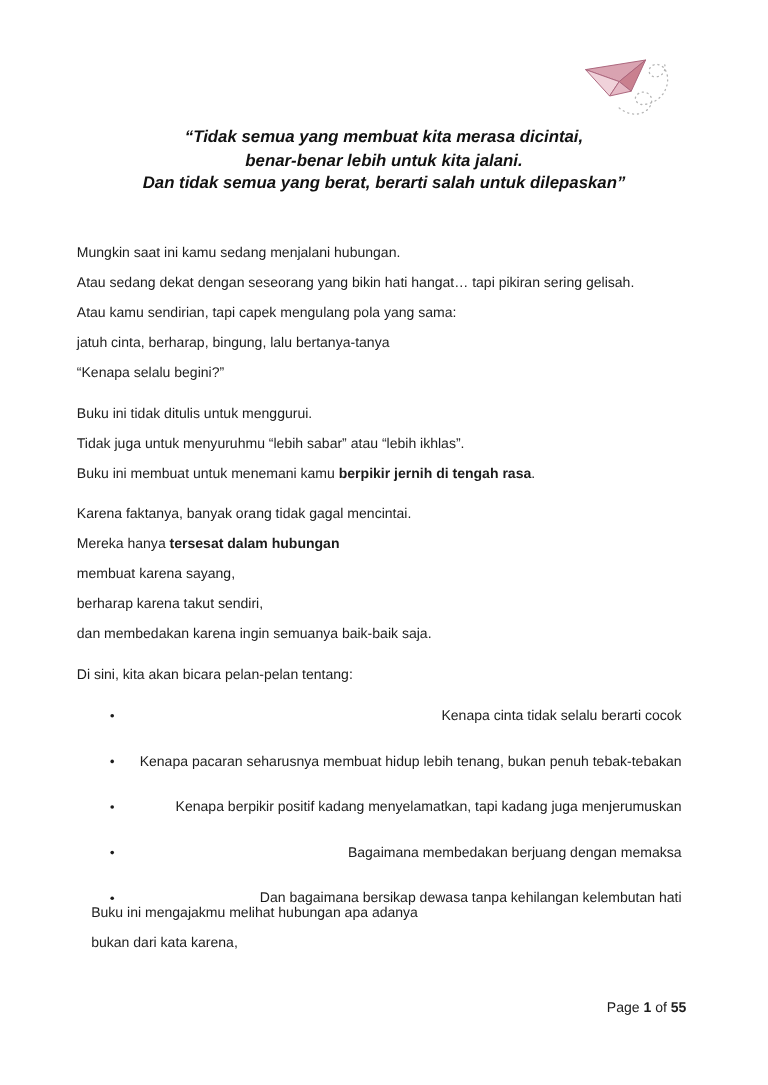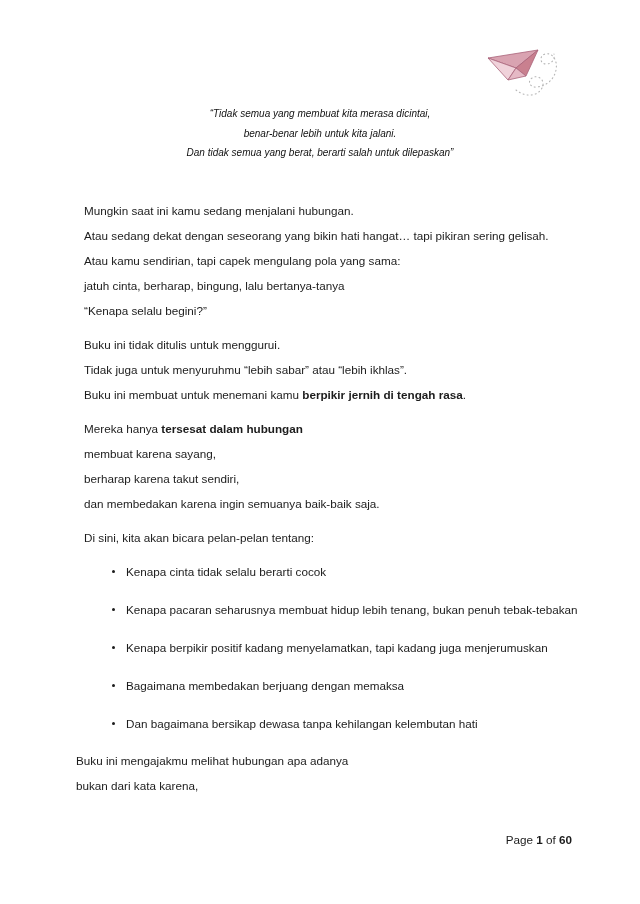--- a/index.html
+++ b/index.html
@@ -33,31 +33,31 @@
   }
 
   
   .epigraph {
     position: absolute;
     left: 76px;
     top: 104px;
     width: 488px;
     text-align: center;
     font-style: italic;
-    font-weight: normal;
-    font-size: 10px;
+    font-weight: bold;
+    font-size: 14px;
     line-height: 19.6px;
     color: #111111;
   }
   .epigraph div { white-space: nowrap; }
 
   
   .body-block {
     position: absolute;
-    left: 84px;
+    left: 64px;
     top: 198px;
     width: 470px;
   }
   .para {
     margin: 0 0 9px 0;
   }
   .line {
     font-size: 11.7px;
     line-height: 25px;
     color: #1c1c1c;
@@ -74,20 +74,21 @@
     list-style: none;
   }
   .bullet-item {
     position: relative;
     padding-left: 42px;
     font-size: 11.7px;
     line-height: 25px;
     margin-bottom: 13px;
     color: #1c1c1c;
     width: 462px;
+    text-align: right;
   }
   .bullet-item:before {
     content: "";
     position: absolute;
     left: 28px;
     top: 11px;
     width: 3.2px;
     height: 3.2px;
     border-radius: 50%;
     background: #1c1c1c;
@@ -150,20 +151,21 @@
       <div class="line ital">“Kenapa selalu begini?”</div>
     </div>
 
     <div class="para">
       <div class="line">Buku ini tidak ditulis untuk menggurui.</div>
       <div class="line">Tidak juga untuk menyuruhmu “lebih sabar” atau “lebih ikhlas”.</div>
       <div class="line"><span>Buku ini membuat untuk menemani kamu </span><b>berpikir jernih di tengah rasa</b><span>.</span></div>
     </div>
 
     <div class="para">
+      <div class="line">Karena faktanya, banyak orang tidak gagal mencintai.</div>
       <div class="line"><span>Mereka hanya </span><b>tersesat dalam hubungan</b></div>
       <div class="line">membuat karena sayang,</div>
       <div class="line">berharap karena takut sendiri,</div>
       <div class="line">dan membedakan karena ingin semuanya baik-baik saja.</div>
     </div>
 
     <div class="para">
       <div class="line">Di sini, kita akan bicara pelan-pelan tentang:</div>
     </div>
 
@@ -174,15 +176,15 @@
       <li class="bullet-item">Bagaimana membedakan berjuang dengan memaksa</li>
       <li class="bullet-item">Dan bagaimana bersikap dewasa tanpa kehilangan kelembutan hati</li>
     </ul>
   </div>
 
   <div class="tail-block">
     <div class="line">Buku ini mengajakmu melihat hubungan apa adanya</div>
     <div class="line">bukan dari kata karena,</div>
   </div>
 
-  <div class="footer"><span>Page </span><b>1</b><span> of </span><b>60</b></div>
+  <div class="footer"><span>Page </span><b>1</b><span> of </span><b>55</b></div>
 
 </div>
 
 </body></html>

